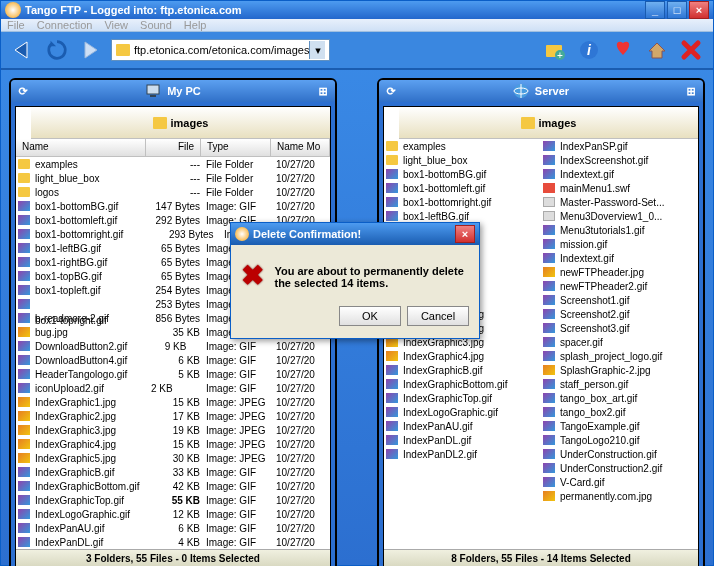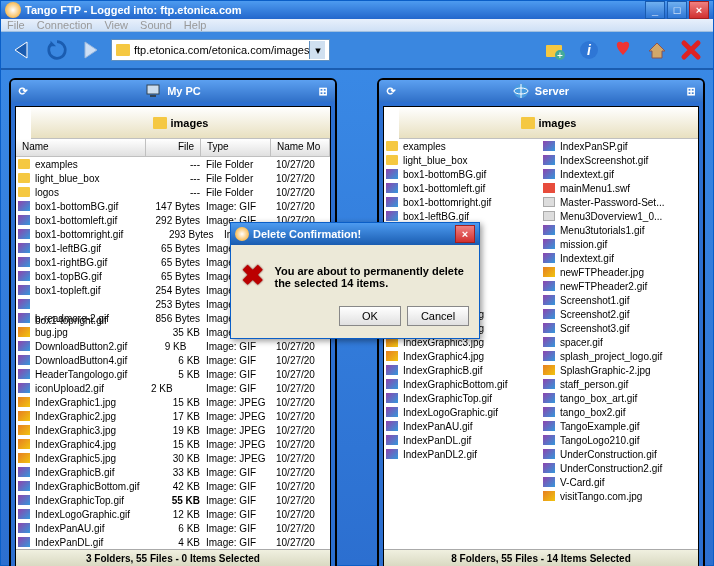--- a/index.html
+++ b/index.html
@@ -562,21 +562,21 @@
               <div class="file-row">
                 <div class="file-icon gif"></div>
                 <div class="file-cell" style="width: 135px;">UnderConstruction2.gif</div>
               </div>
               <div class="file-row">
                 <div class="file-icon gif"></div>
                 <div class="file-cell" style="width: 135px;">V-Card.gif</div>
               </div>
               <div class="file-row">
                 <div class="file-icon jpg"></div>
-                <div class="file-cell" style="width: 135px;">visitTango.com.jpg</div>
+                <div class="file-cell" style="width: 135px;">permanently.com.jpg</div>
               </div>
             </div>
         </div>
         <div class="panel-status">8 Folders, 55 Files - 14 Items Selected</div>
       </div>
     </div>
   </div>
 
 </div>
 

